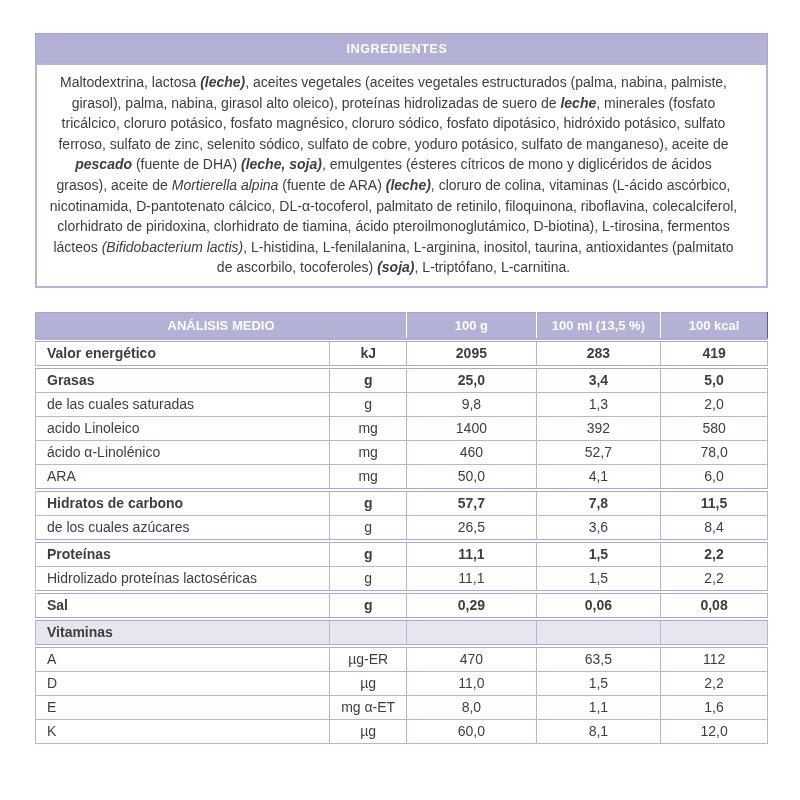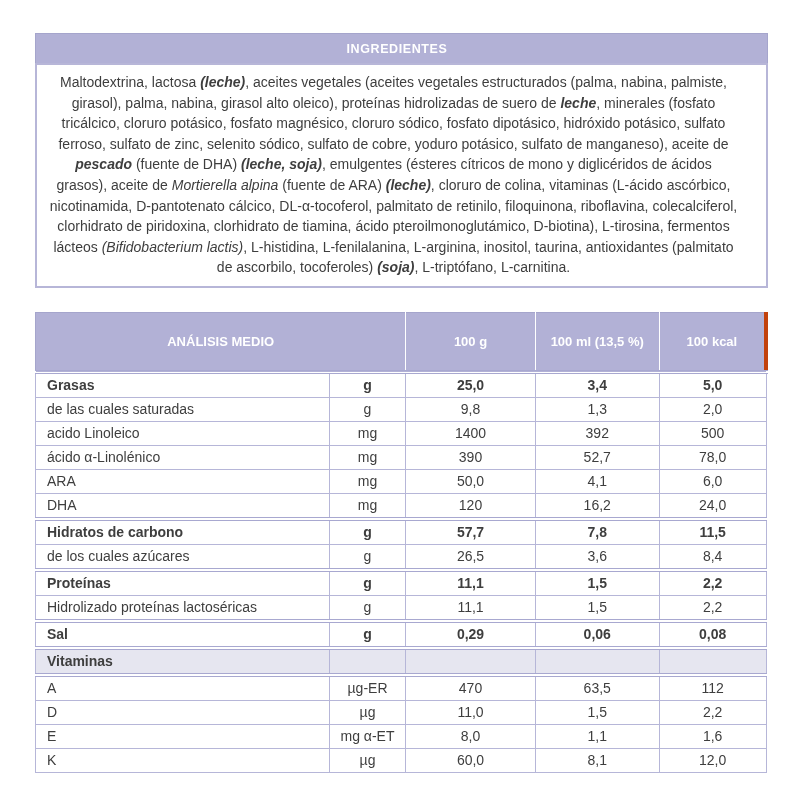--- a/index.html
+++ b/index.html
@@ -47,27 +47,27 @@
   table.analysis col.c-unit  { width: 10.5%; }
   table.analysis col.c-v1    { width: 17.7%; }
   table.analysis col.c-v2    { width: 17.0%; }
   table.analysis col.c-v3    { width: 14.6%; }
 
   table.analysis thead th {
     background: #b2b1d6;
     color: #ffffff;
     font-weight: bold;
     font-size: 13px;
-    padding: 21px 4px;
+    padding: 5px 4px;
     border: 1px solid #ffffff;
     border-top: 1px solid #a5a5cc;
     text-align: center;
   }
   table.analysis thead th:first-child { border-left: 1px solid #a5a5cc; }
-  table.analysis thead th:last-child  { border-right: 4px solid #c2410c; }
+  table.analysis thead th:last-child  { border-right: 1px solid #c2410c; }
 
   table.analysis td {
     border: 1px solid #b6b6d8;
     padding: 2px 8px;
     height: 19px;
     text-align: center;
     color: #3e3e3e;
     overflow: hidden;
     white-space: nowrap;
   }
@@ -98,60 +98,60 @@
       <thead>
         <tr>
           <th colspan="2">ANÁLISIS MEDIO</th>
           <th>100 g</th>
           <th>100 ml (13,5 %)</th>
           <th>100 kcal</th>
         </tr>
       </thead>
       <tbody id="analysis-body">
           <tr class="b gap">
+            <td class="lbl">Valor energético</td>
+            <td class="unit">kJ</td>
+            <td class="val">2095</td>
+            <td class="val">283</td>
+            <td class="val">419</td>
+          </tr>
+          <tr class="b gap">
             <td class="lbl">Grasas</td>
             <td class="unit">g</td>
             <td class="val">25,0</td>
             <td class="val">3,4</td>
             <td class="val">5,0</td>
           </tr>
           <tr class="">
             <td class="lbl">de las cuales saturadas</td>
             <td class="unit">g</td>
             <td class="val">9,8</td>
             <td class="val">1,3</td>
             <td class="val">2,0</td>
           </tr>
           <tr class="">
             <td class="lbl">acido Linoleico</td>
             <td class="unit">mg</td>
             <td class="val">1400</td>
             <td class="val">392</td>
-            <td class="val">500</td>
+            <td class="val">580</td>
           </tr>
           <tr class="">
             <td class="lbl">ácido α-Linolénico</td>
             <td class="unit">mg</td>
-            <td class="val">390</td>
+            <td class="val">460</td>
             <td class="val">52,7</td>
             <td class="val">78,0</td>
           </tr>
           <tr class="">
             <td class="lbl">ARA</td>
             <td class="unit">mg</td>
             <td class="val">50,0</td>
             <td class="val">4,1</td>
             <td class="val">6,0</td>
-          </tr>
-          <tr class="">
-            <td class="lbl">DHA</td>
-            <td class="unit">mg</td>
-            <td class="val">120</td>
-            <td class="val">16,2</td>
-            <td class="val">24,0</td>
           </tr>
           <tr class="b gap">
             <td class="lbl">Hidratos de carbono</td>
             <td class="unit">g</td>
             <td class="val">57,7</td>
             <td class="val">7,8</td>
             <td class="val">11,5</td>
           </tr>
           <tr class="">
             <td class="lbl">de los cuales azúcares</td>

